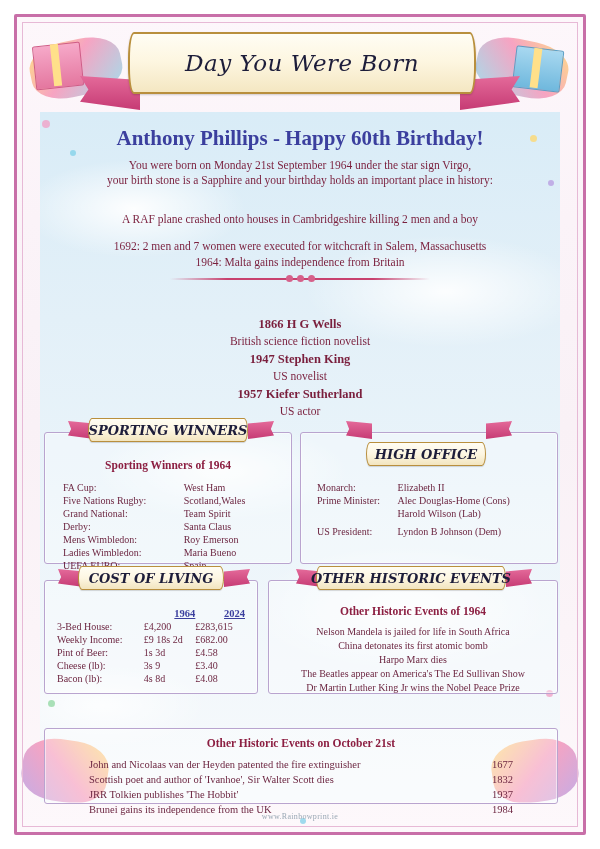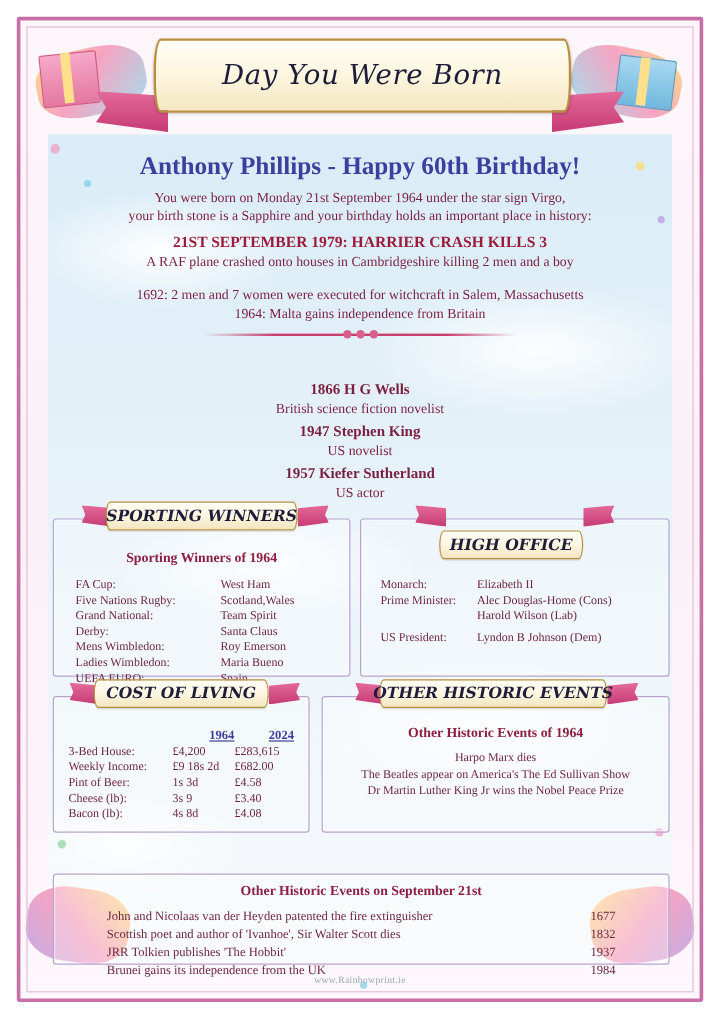--- a/index.html
+++ b/index.html
@@ -342,21 +342,20 @@
       <div class="banner-title">Day You Were Born</div>
     </div>
   </div>
 
   <div class="headline">Anthony Phillips - Happy 60th Birthday!</div>
   <div class="intro">
     <div>You were born on Monday 21st September 1964 under the star sign Virgo,</div>
     <div>your birth stone is a Sapphire and your birthday holds an important place in history:</div>
   </div>
 
-  <div class="news-head">21ST SEPTEMBER 1979: HARRIER CRASH KILLS 3</div>
   <div class="news-body">A RAF plane crashed onto houses in Cambridgeshire killing 2 men and a boy</div>
   <div class="news-extra">
     <div>1692: 2 men and 7 women were executed for witchcraft in Salem, Massachusetts</div>
     <div>1964: Malta gains independence from Britain</div>
   </div>
 
   <div class="divider">
     <div class="dline"></div>
     <div class="dot" style="left:116px;"></div>
     <div class="dot" style="left:127px;"></div>
@@ -479,33 +478,35 @@
   </div>
   <div class="scroll-tail" style="left:58px;top:569px;"></div>
   <div class="scroll-tail right" style="left:224px;top:569px;"></div>
   <div class="scroll-label" style="left:78px;top:566px;width:144px;">
     <span>COST OF LIVING</span>
   </div>
 
   <div class="panel" style="left:268px;top:580px;width:288px;height:112px;">
     <div class="panel-subhead" style="top:24px;">Other Historic Events of 1964</div>
     <div class="events-list" style="top:44px;">
+      <div>Nelson Mandela is jailed for life in South Africa</div>
+      <div>China detonates its first atomic bomb</div>
       <div>Harpo Marx dies</div>
       <div>The Beatles appear on America's The Ed Sullivan Show</div>
       <div>Dr Martin Luther King Jr wins the Nobel Peace Prize</div>
     </div>
   </div>
   <div class="scroll-tail" style="left:296px;top:569px;"></div>
   <div class="scroll-tail right" style="left:506px;top:569px;"></div>
   <div class="scroll-label" style="left:316px;top:566px;width:188px;">
     <span>OTHER HISTORIC EVENTS</span>
   </div>
 
   <div class="panel" style="left:44px;top:728px;width:512px;height:74px;">
-    <div class="panel-subhead" style="top:8px;font-size:11.5px;">Other Historic Events on September 21st</div>
+    <div class="panel-subhead" style="top:8px;font-size:11.5px;">Other Historic Events on October 21st</div>
     <table class="bottom" style="left:30px;top:28px;">
       <tbody>
         <tr>
           <td class="ev">John and Nicolaas van der Heyden patented the fire extinguisher</td>
           <td class="yr">1677</td>
         </tr>
         <tr>
           <td class="ev">Scottish poet and author of 'Ivanhoe', Sir Walter Scott dies</td>
           <td class="yr">1832</td>
         </tr>

